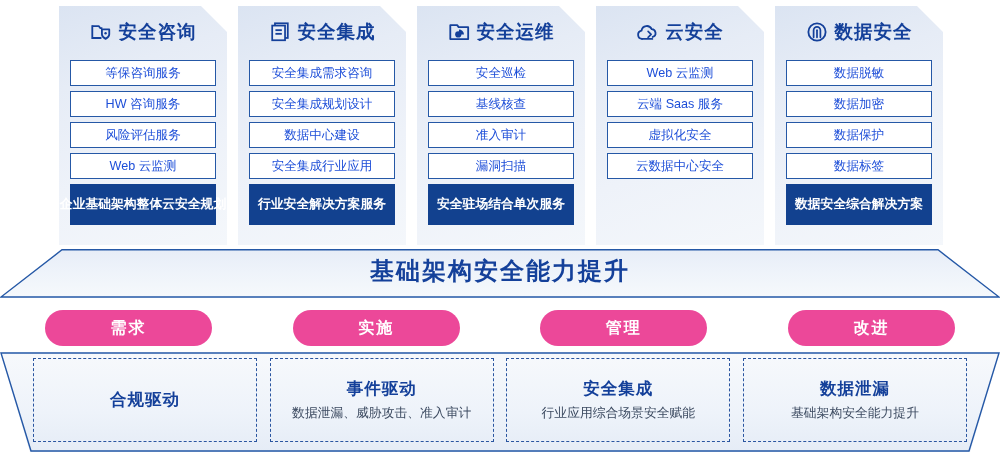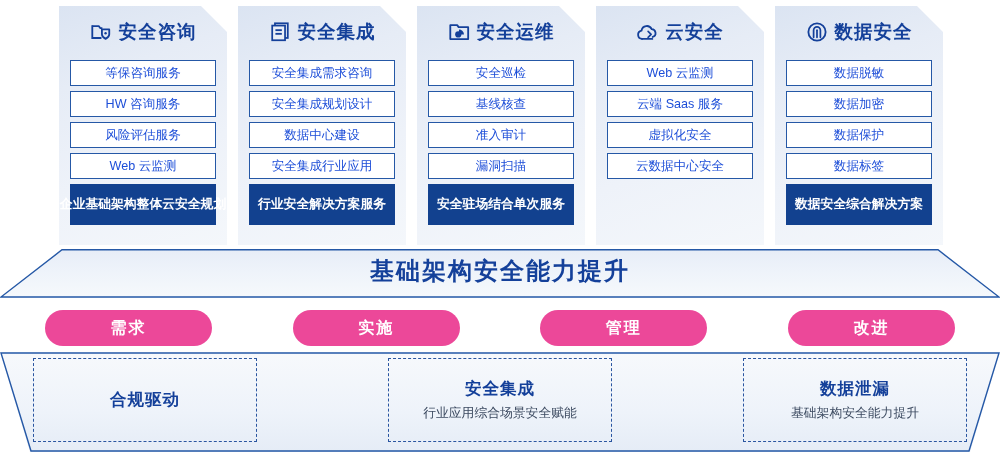--- a/index.html
+++ b/index.html
@@ -328,20 +328,24 @@
 
   <div id="drivers-wrap"></div>
   <svg id="drivers-border" viewBox="0 0 1000 100" preserveAspectRatio="none">
     <polygon points="1,1 999,1 969,99 31,99" fill="none" stroke="#2558a6" stroke-width="1.4"></polygon>
   </svg>
   <div id="drivers-row">
       <div class="driver">
         <div class="driver-title">合规驱动</div>
       </div>
       <div class="driver">
+        <div class="driver-title">事件驱动</div>
+        <div class="driver-desc">数据泄漏、威胁攻击、准入审计</div>
+      </div>
+      <div class="driver">
         <div class="driver-title">安全集成</div>
         <div class="driver-desc">行业应用综合场景安全赋能</div>
       </div>
       <div class="driver">
         <div class="driver-title">数据泄漏</div>
         <div class="driver-desc">基础架构安全能力提升</div>
       </div>
     </div>
 
 </div>

